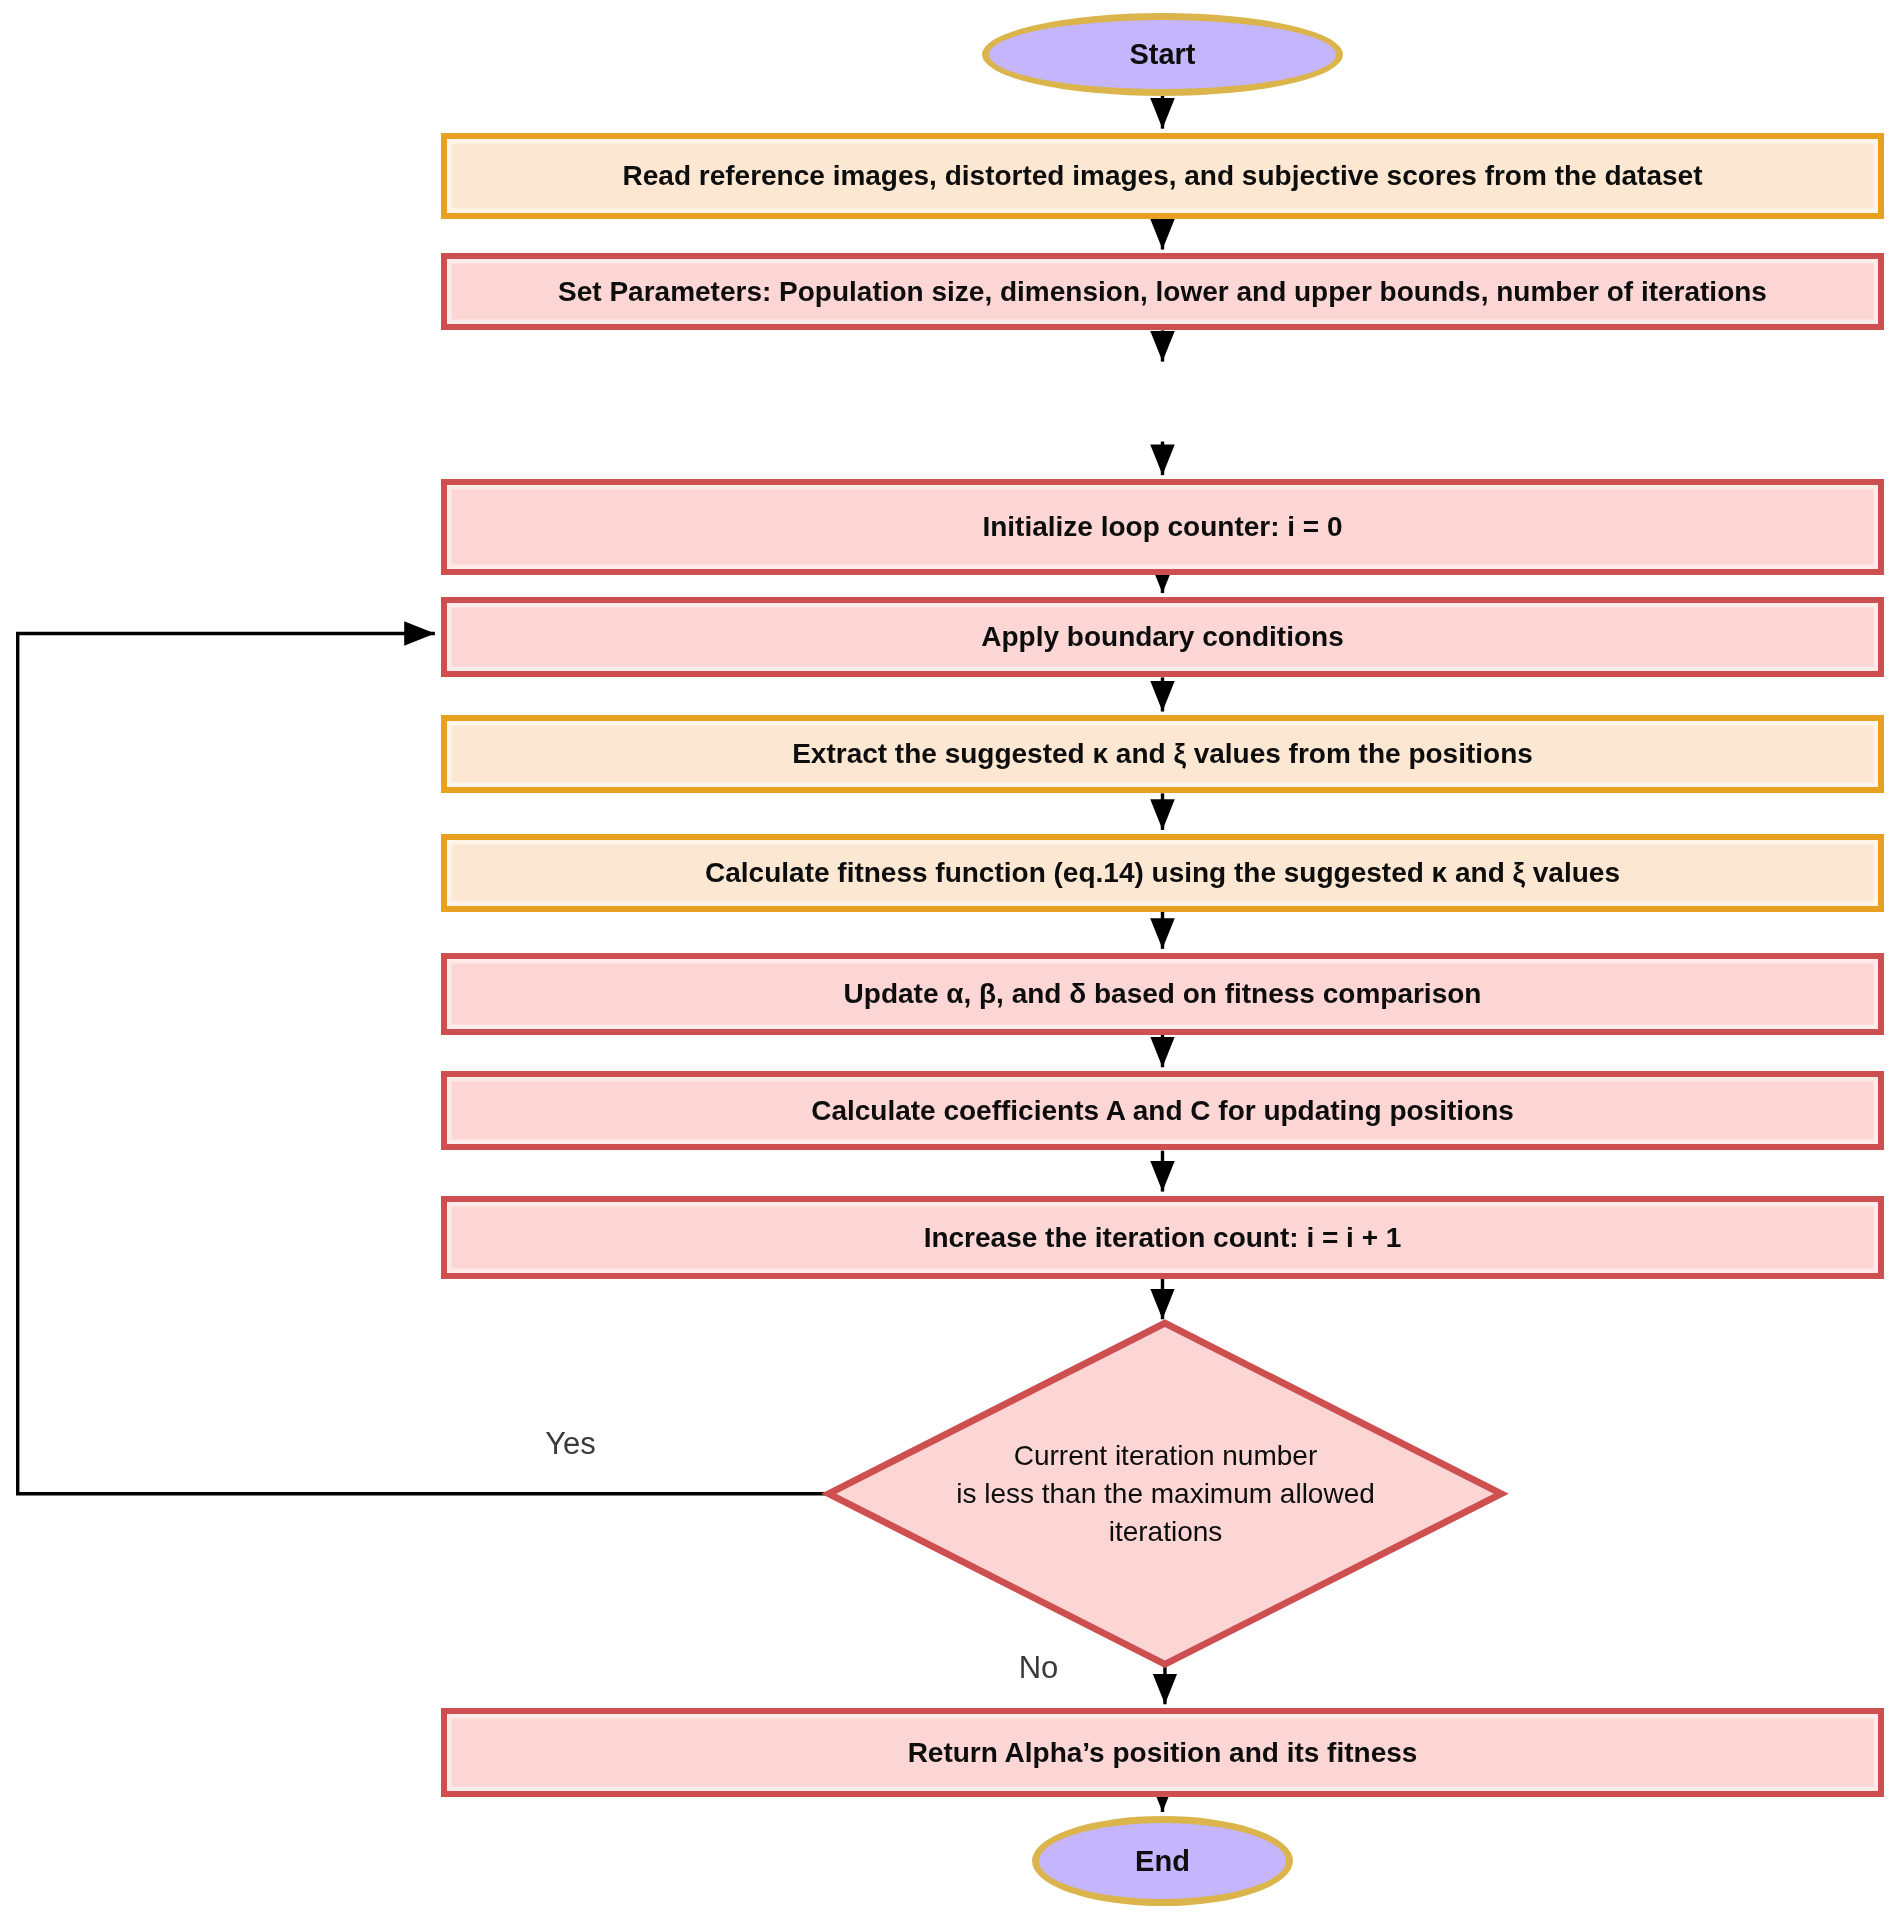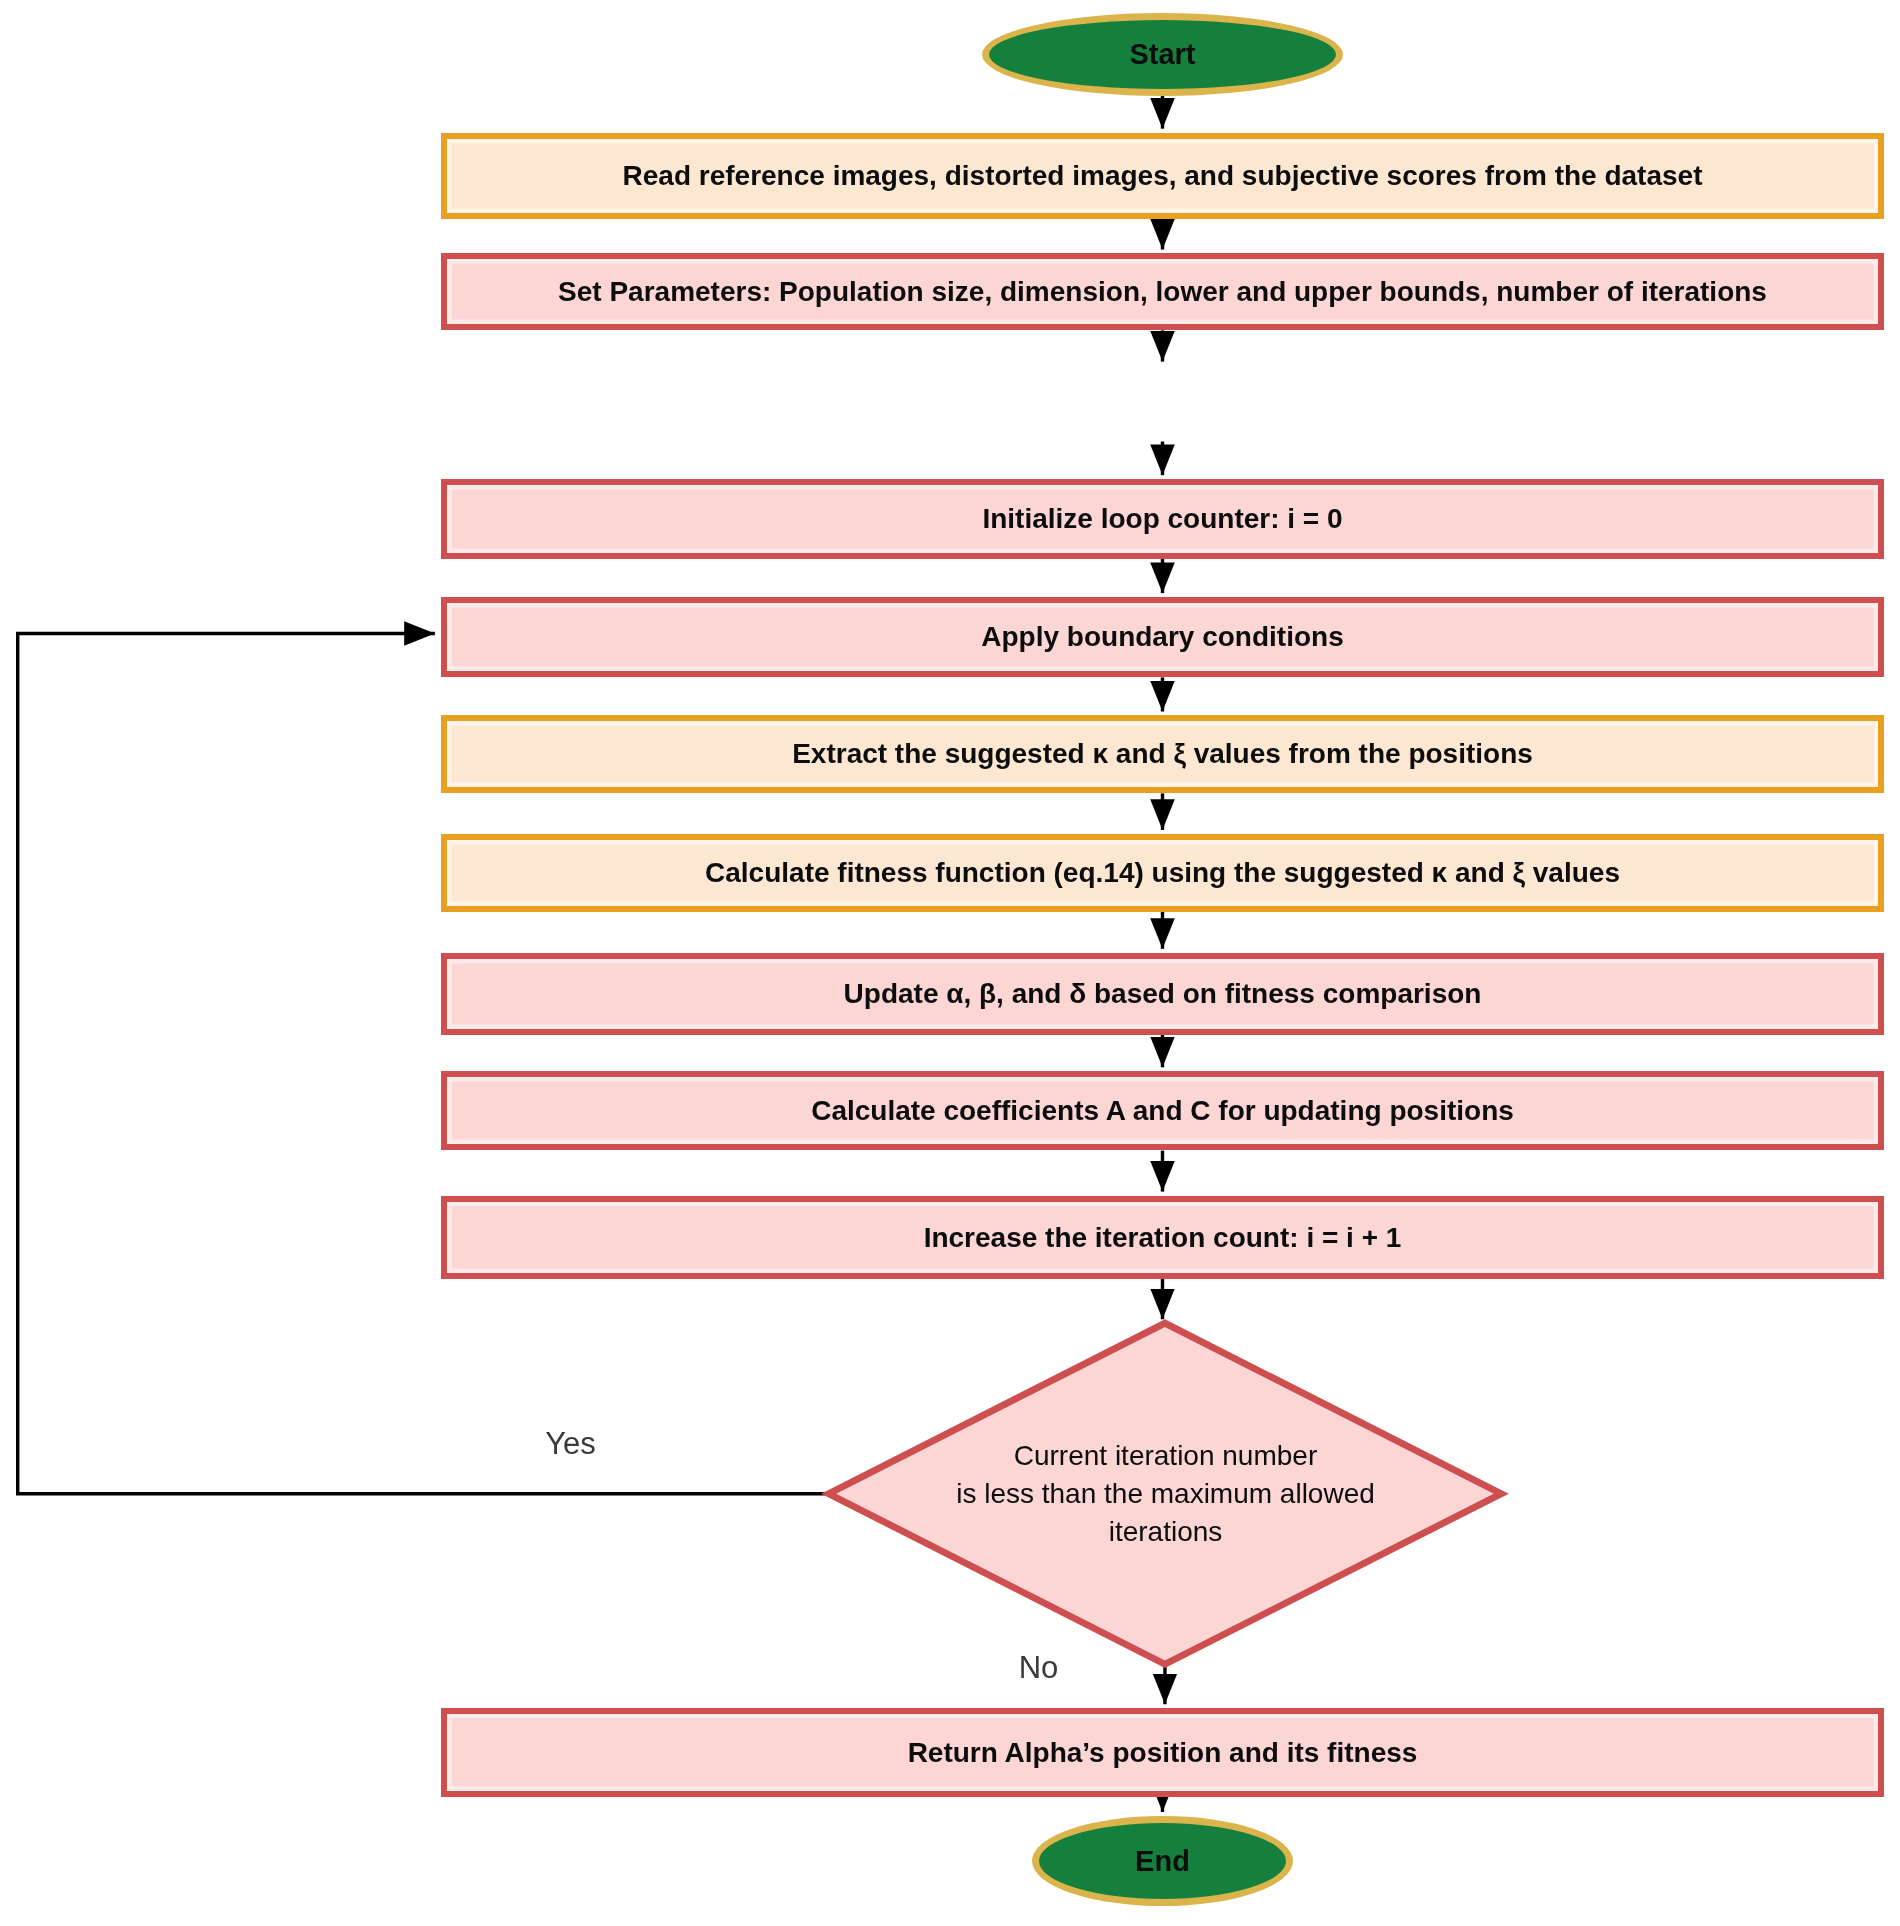--- a/index.html
+++ b/index.html
@@ -22,21 +22,21 @@
   .node.process{
     background:#fbd6d5;border:6.3px solid #cd4f4f;
     box-shadow:inset 0 0 0 4.4px rgba(255,255,255,0.5);
   }
   .node.data{
     background:#fce8d2;border:6.3px solid #e8a020;
     box-shadow:inset 0 0 0 4.4px rgba(255,255,255,0.5);
   }
   .terminator{
     position:absolute;box-sizing:border-box;
-    background:#15803d;border:7.3px solid #dbb44c;border-radius:50%;
+    background:#c4b5fd;border:7.3px solid #dbb44c;border-radius:50%;
     display:flex;align-items:center;justify-content:center;
     font-weight:bold;font-size:29px;color:#0d0d0d;
   }
   .decision-label{
     position:absolute;left:829px;top:1428px;width:673px;height:132px;
     display:flex;align-items:center;justify-content:center;
     text-align:center;white-space:pre-line;
     font-weight:normal;font-size:28px;line-height:1.35;color:#0d0d0d;
   }
   .edge-label{
@@ -82,21 +82,21 @@
 
   <div class="node data" style="top:133px;height:86px;">
     <span>Read reference images, distorted images, and subjective scores from the dataset</span>
   </div>
 
   <div class="node process" style="top:253px;height:77px;">
     <span>Set Parameters: Population size, dimension, lower and upper bounds, number of iterations</span>
   </div>
 
 
-  <div class="node process" style="top:479px;height:80px;">
+  <div class="node process" style="top:479px;height:96px;">
     <span>Initialize loop counter: i = 0</span>
   </div>
 
   <div class="node process" style="top:597px;height:80px;">
     <span>Apply boundary conditions</span>
   </div>
 
   <div class="node data" style="top:715px;height:78px;">
     <span>Extract the suggested κ and ξ values from the positions</span>
   </div>

